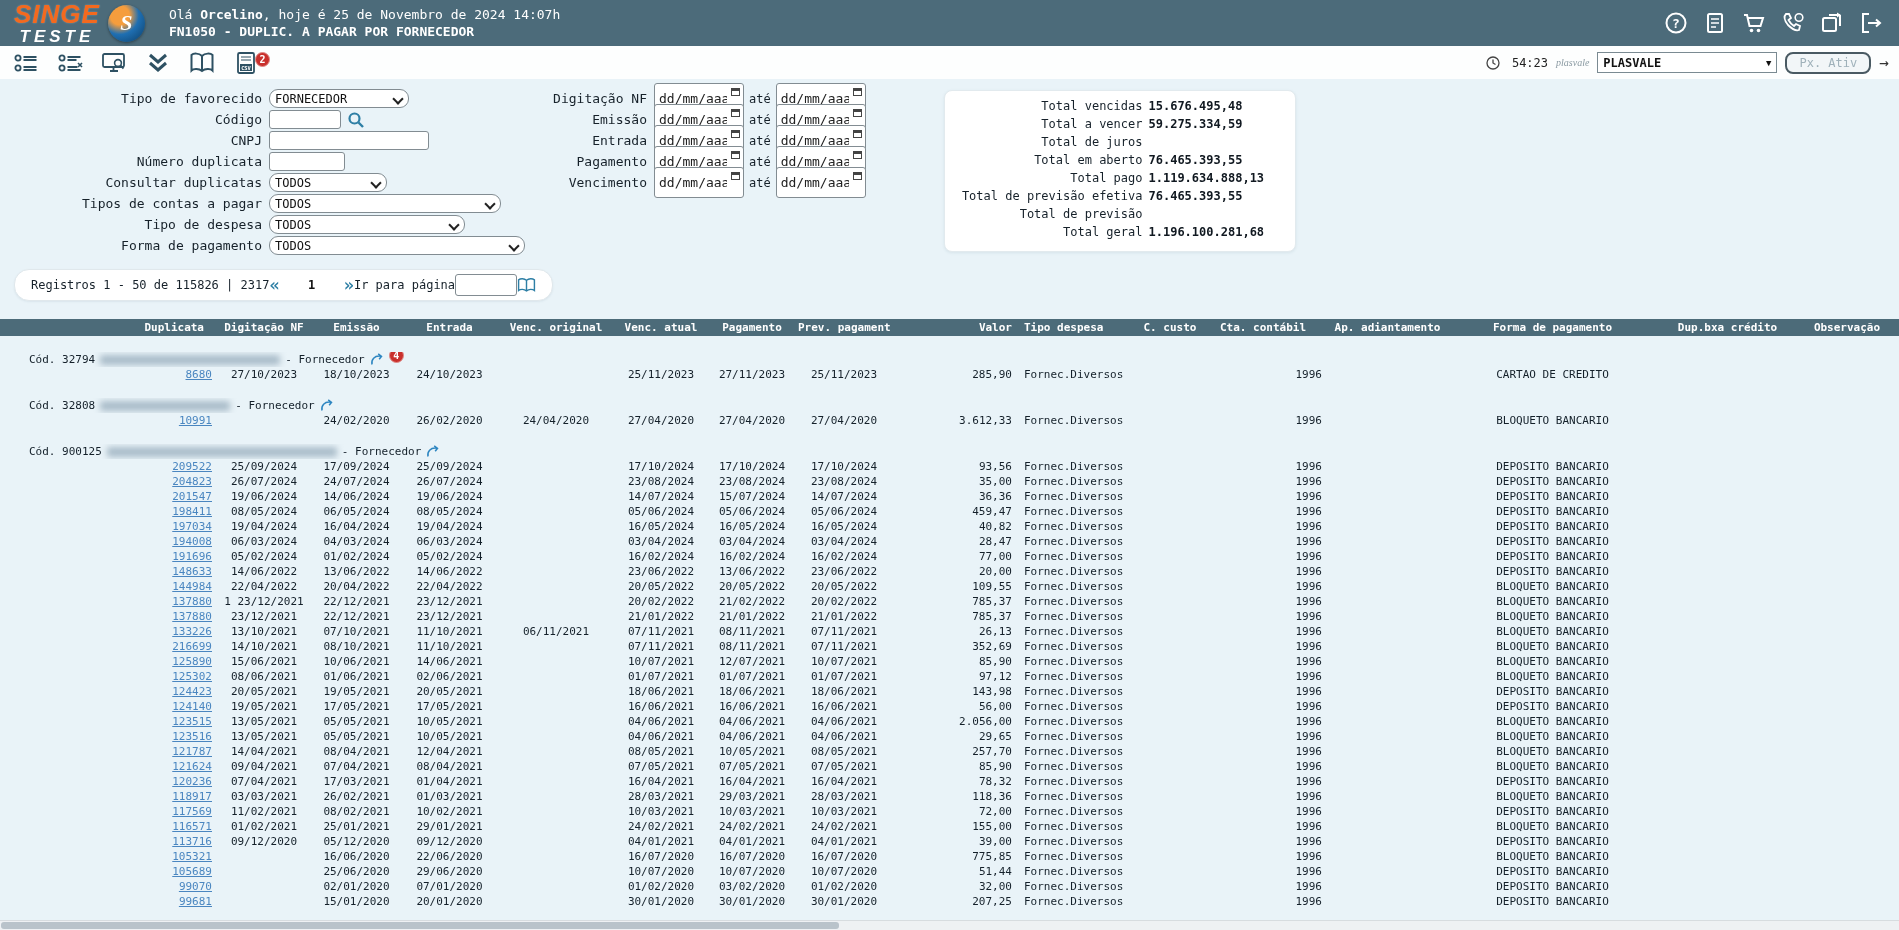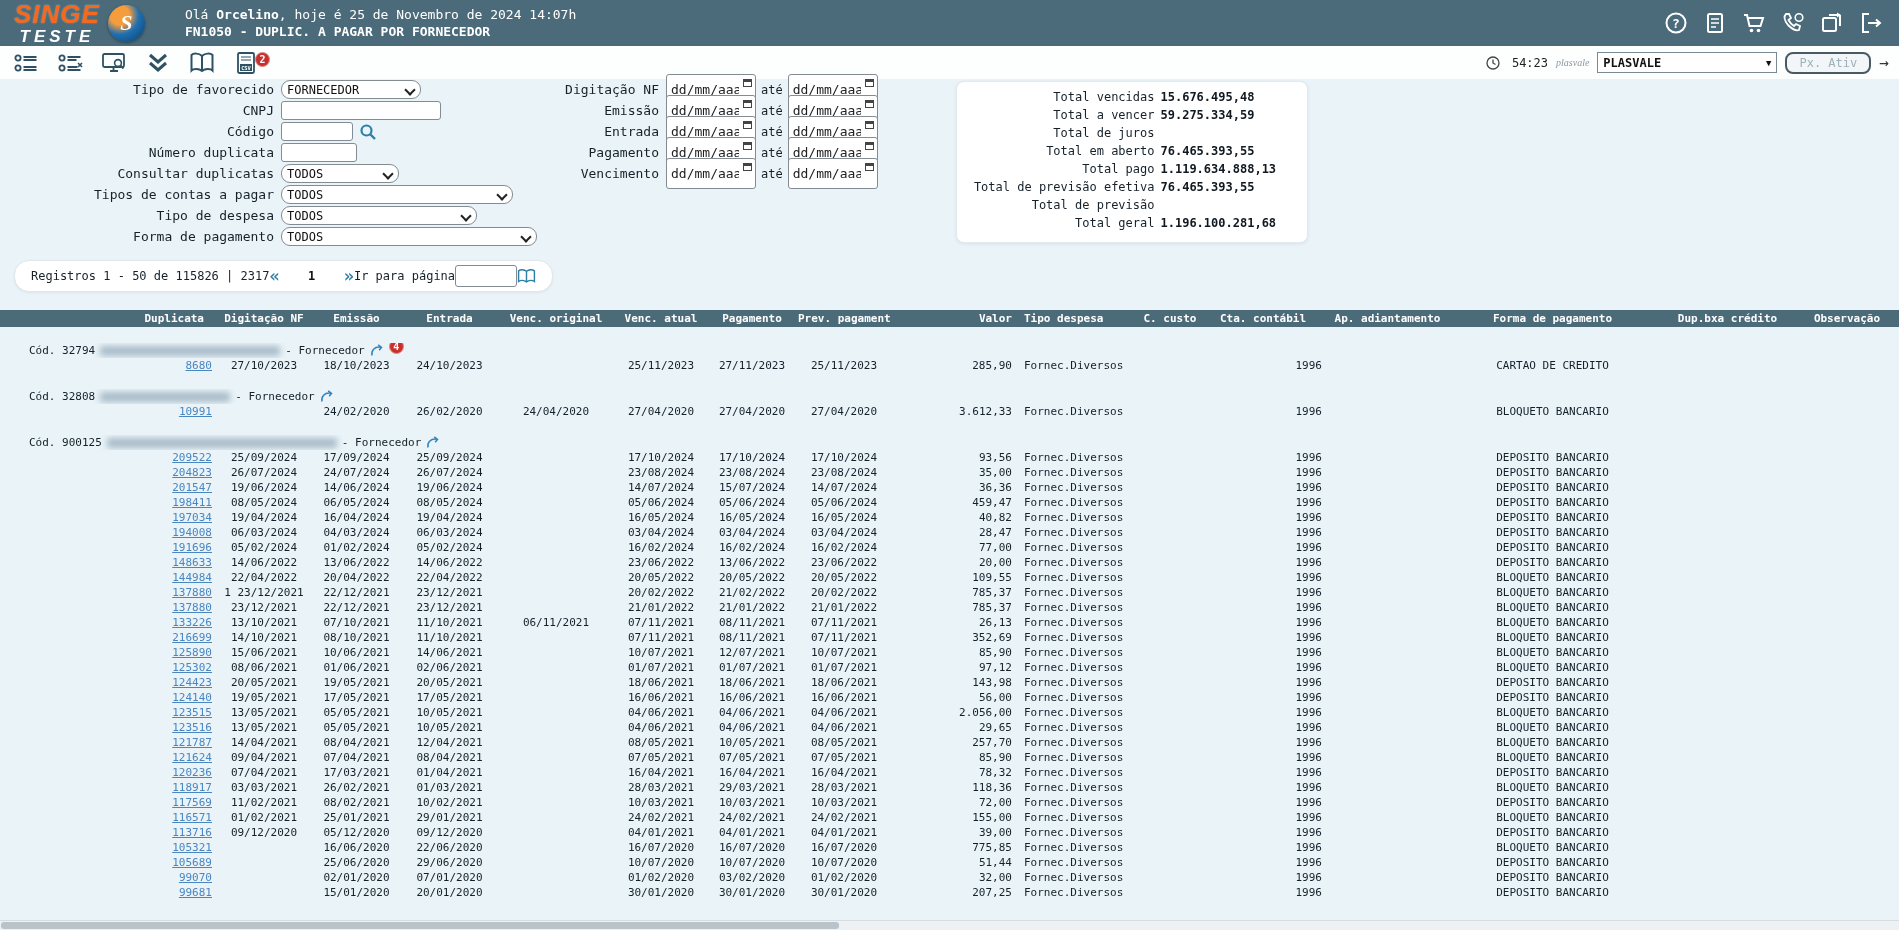--- a/index.html
+++ b/index.html
@@ -7,21 +7,21 @@
   .page{position:relative;width:1899px;height:930px;overflow:hidden;background:#E9F3F8;}
 
   
   .topbar{height:46px;background:#4C6B7A;display:flex;align-items:center;position:relative;}
   .logo{display:flex;align-items:center;gap:8px;padding:0 10px 0 14px;cursor:pointer;}
   .logo-text{display:flex;flex-direction:column;align-items:center;line-height:1;}
   .logo-l1{font-family:"Liberation Sans",sans-serif;font-style:italic;font-weight:bold;font-size:26px;color:#F4691E;letter-spacing:1px;text-shadow:0 0 2px #ffffff55;}
   .logo-l2{font-family:"Liberation Sans",sans-serif;font-style:italic;font-weight:bold;font-size:17px;color:#fff;letter-spacing:4px;margin-top:1px;}
   .sphere{width:37px;height:37px;border-radius:50%;background:radial-gradient(circle at 32% 28%,#f59d3d 0 26%,#1f6fb2 52%,#0b3d66 100%);display:flex;align-items:center;justify-content:center;box-shadow:0 1px 3px rgba(0,0,0,.4);}
   .sphere span{color:#fff;font-family:"Liberation Serif",serif;font-style:italic;font-weight:bold;font-size:22px;}
-  .greet{margin-left:30px;color:#fff;}
+  .greet{margin-left:14px;color:#fff;}
   .greet .g1{font-size:13px;line-height:17px;}
   .greet .g1 b{font-weight:bold;}
   .greet .g2{font-size:13px;font-weight:bold;line-height:17px;}
   .top-icons{position:absolute;right:16px;top:0;height:46px;display:flex;align-items:center;gap:15px;}
   .top-icons .ticon{width:24px;height:24px;cursor:pointer;display:flex;align-items:center;justify-content:center;}
   .top-icons svg{width:24px;height:24px;}
 
   
   .toolbar{height:33px;background:#FDFEFE;display:flex;align-items:center;padding:0 12px;position:relative;}
   .tool-left{display:flex;align-items:center;gap:16px;}
@@ -31,21 +31,21 @@
   .tbtn .badge{right:-10px;top:2px;}
   .tool-right{position:absolute;right:10px;top:0;height:33px;display:flex;align-items:center;gap:8px;}
   .timer{display:flex;align-items:center;gap:12px;font-size:12px;color:#222;}
   .brand-small{font-family:"Liberation Serif",serif;font-style:italic;font-size:10px;color:#8a9aa2;}
   .company-select{width:168px;height:19px;border:1px solid #7a8a92;background:#fff;display:flex;align-items:center;justify-content:space-between;padding:0 5px;font-size:12px;font-weight:bold;color:#111;cursor:pointer;}
   .company-select .arr{font-size:9px;color:#111;}
   .pxativ{height:22px;width:86px;border:2px solid #4a5a63;border-radius:8px;background:#f2f6f8;color:#9fb1ba;font-family:"DejaVu Sans Mono",monospace;font-size:12px;cursor:pointer;overflow:hidden;white-space:nowrap;}
   .nav-arrow{font-size:16px;color:#333;}
 
   
-  .filters{display:flex;align-items:flex-start;margin-left:12px;}
+  .filters{display:flex;align-items:flex-start;padding-top:9px;}
   .frow{display:flex;align-items:center;height:21px;}
   .flabel{font-size:13px;color:#16212a;text-align:right;padding-right:7px;}
   .fleft .flabel{width:262px;}
   .fdates{margin-left:4px;}
   .fdates .flabel{width:118px;}
   .fsel{position:relative;height:19px;border:1px solid #828c92;border-radius:9px;background:#fff;display:flex;align-items:center;padding:0 20px 0 5px;font-size:12px;color:#111;cursor:pointer;box-sizing:border-box;}
   .fsel .chev{position:absolute;right:6px;top:5px;width:6px;height:6px;border-right:2px solid #222;border-bottom:2px solid #222;transform:rotate(45deg);}
   .finput{height:19px;border:1px solid #828c92;border-radius:3px;background:#fff;font-family:"DejaVu Sans Mono",monospace;font-size:12px;padding:0 4px;box-sizing:border-box;color:#111;}
   .searchbtn{margin-left:6px;width:18px;height:18px;cursor:pointer;}
   .datewrap{position:relative;display:inline-block;}
@@ -226,30 +226,30 @@
   <section class="filters">
     <div class="fcol fleft" id="filtersLeft">
         <div class="frow">
           <span class="flabel">Tipo de favorecido</span>
           <div class="fsel" style="width: 140px;">
             <span>FORNECEDOR</span>
             <span class="chev"></span>
           </div>
         </div>
         <div class="frow">
-          <span class="flabel">CNPJ</span>
-          <input class="finput" style="width: 160px;">
-        </div>
-        <div class="frow">
           <span class="flabel">Código</span>
           <input class="finput" style="width: 72px;">
           <span class="searchbtn"><svg viewBox="0 0 18 18">
               <circle cx="7.5" cy="7.5" r="5" fill="none" stroke="#2E7FA5" stroke-width="2.2"></circle>
               <path d="M11.5 11.5 L16 16" stroke="#2E7FA5" stroke-width="2.4"></path>
             </svg></span>
+        </div>
+        <div class="frow">
+          <span class="flabel">CNPJ</span>
+          <input class="finput" style="width: 160px;">
         </div>
         <div class="frow">
           <span class="flabel">Número duplicata</span>
           <input class="finput" style="width: 76px;">
         </div>
         <div class="frow">
           <span class="flabel">Consultar duplicatas</span>
           <div class="fsel" style="width: 118px;">
             <span>TODOS</span>
             <span class="chev"></span>

